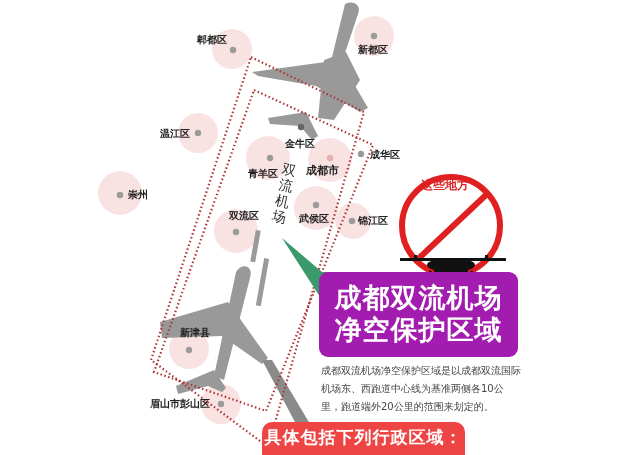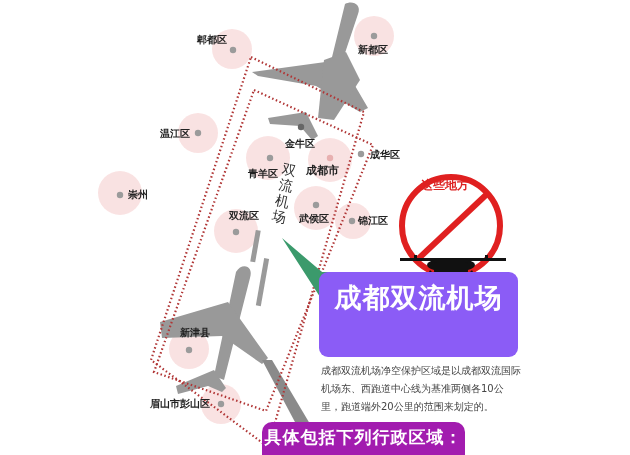--- a/index.html
+++ b/index.html
@@ -4,27 +4,27 @@
 <style>
   html, body { margin:0; padding:0; background:#ffffff; }
   body { width:630px; height:455px; position:relative; overflow:hidden;
          font-family:"DejaVu Sans", sans-serif; }
   #stage { position:absolute; left:0; top:0; width:538px; height:455px; }
   svg.map { position:absolute; left:0; top:0; }
   .lbl { position:absolute; font-size:10px; font-weight:bold; color:#222; white-space:nowrap; line-height:12px; }
   .lbl.big { font-size:11px; }
   .airport-v { position:absolute; left:282px; top:160px; width:18px; font-size:14px; color:#333;
                line-height:16px; transform:rotate(12deg); transform-origin:top left; text-align:center; }
-  .green-box { position:absolute; left:319px; top:272px; width:199px; height:85px; background:#8b5cf6;
+  .green-box { position:absolute; left:319px; top:272px; width:199px; height:85px; background:#a21caf;
                border-radius:9px; color:#ffffff; }
   .green-box .t { position:absolute; left:0; right:0; text-align:center; font-size:27px; font-weight:bold; letter-spacing:1px; line-height:32px; }
   .green-box .t1 { top:10px; }
   .green-box .t2 { top:42px; }
   .desc { position:absolute; left:321px; top:362px; width:200px; font-size:10px; line-height:18px; color:#444; }
-  .grey-pill { position:absolute; left:262px; top:422px; width:203px; height:33px; background:#a21caf;
+  .grey-pill { position:absolute; left:262px; top:422px; width:203px; height:33px; background:#ef4444;
                border-radius:10px 10px 0 0; color:#fff; font-size:17px; font-weight:bold; text-align:center; line-height:30px; letter-spacing:1px; }
   .no-fly-text { position:absolute; left:407px; top:177px; width:76px; text-align:center; font-size:12px; font-weight:bold;
                  color:#d22; line-height:16px; }
 </style>
 </head>
 <body>
 
 <div id="stage">
 
   <svg class="map" width="630" height="455" viewBox="0 0 630 455">
@@ -121,18 +121,19 @@
   <div class="lbl" style="left:150px;top:398px;">眉山市彭山区</div>
 
   <div class="airport-v">双流机场</div>
 
   <div class="no-fly-text">
     <div>这些地方</div>
   </div>
 
   <div class="green-box">
     <div class="t t1">成都双流机场</div>
+    <div class="t t2">净空保护区域</div>
   </div>
 
   <div class="desc">成都双流机场净空保护区域是以成都双流国际机场东、西跑道中心线为基准两侧各10公里，跑道端外20公里的范围来划定的。</div>
 
   <div class="grey-pill">具体包括下列行政区域：</div>
 </div>
 
 </body></html>

